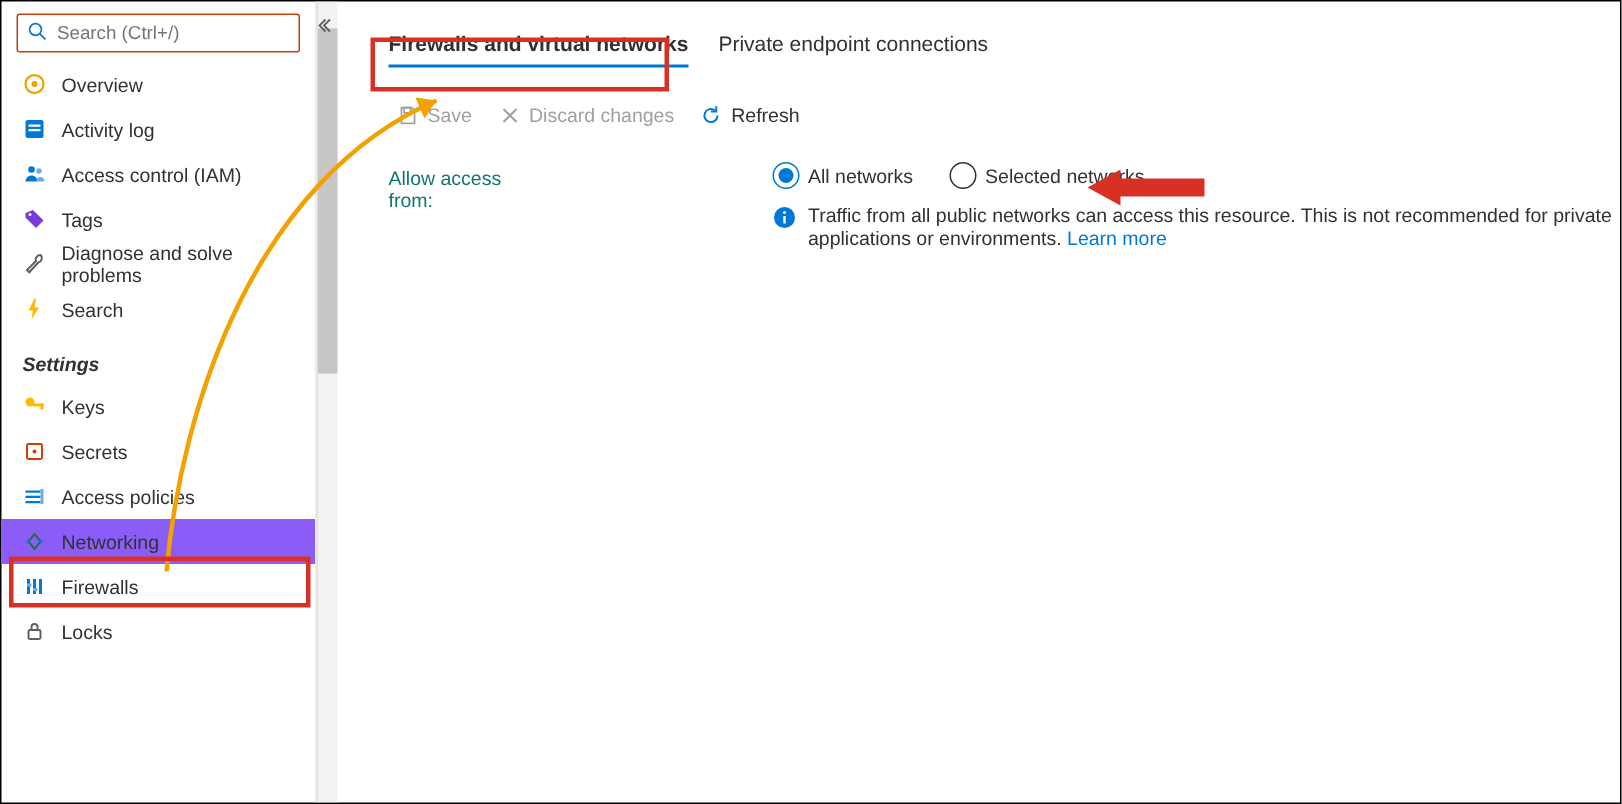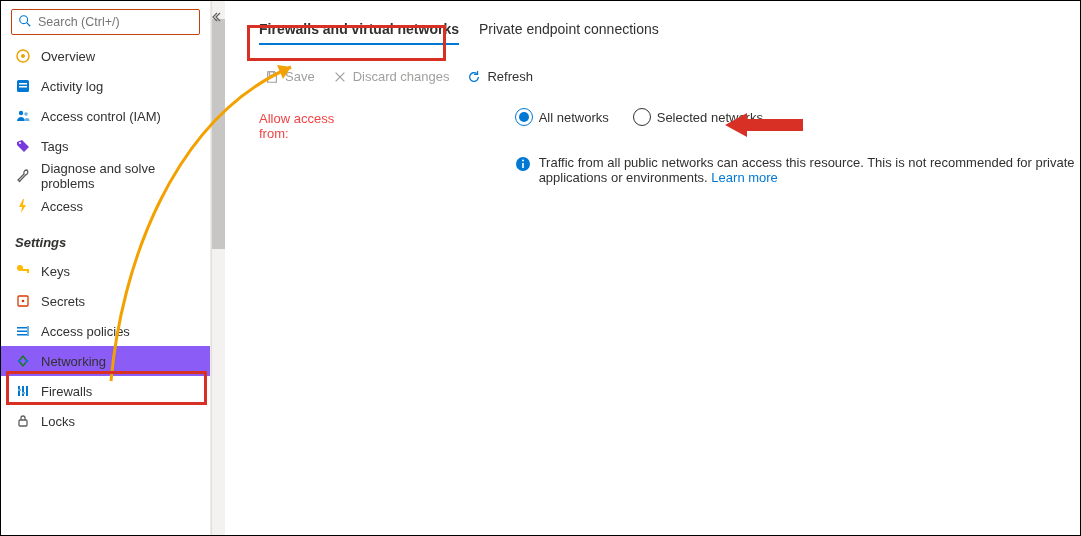--- a/index.html
+++ b/index.html
@@ -18,28 +18,28 @@
   .scroll-track { width: 14px; background: #f3f2f1; border-left: 1px solid #e1dfdd; display: flex; flex-direction: column; }
   .scroll-thumb { width: 100%; height: 230px; background: #c8c6c4; margin-top: 18px; }
   .main { flex: 1; padding: 20px 0 20px 34px; position: relative; }
   .tabs { display: flex; gap: 20px; margin-bottom: 22px; align-items: flex-start; }
   .tab { font-size: 14px; padding-bottom: 6px; cursor: pointer; color: #323130; }
   .tab.active { font-weight: 600; border-bottom: 2px solid #0078d4; }
   .toolbar { display: flex; gap: 18px; font-size: 13px; color: #a19f9d; margin-bottom: 24px; align-items: center; padding-left: 6px; margin-top: 24px; }
   .toolbar-btn { display: flex; align-items: center; gap: 6px; cursor: pointer; }
   .toolbar-btn.enabled { color: #323130; }
   .field-row { display: flex; align-items: flex-start; gap: 150px; }
-  .field-label { font-size: 13px; color: #ef4444; padding-top: 3px; }
+  .field-label { font-size: 13px; color: #0f766e; padding-top: 3px; }
   .radios { display: flex; flex-direction: column; gap: 10px; }
   .radio-line { display: flex; align-items: center; gap: 24px; }
   .radio-opt { display: flex; align-items: center; gap: 6px; font-size: 13px; cursor: pointer; }
   .radio { width: 18px; height: 18px; border: 1px solid #323130; border-radius: 50%; display: flex; align-items: center; justify-content: center; flex-shrink: 0; }
   .radio.checked { border-color: #0078d4; }
   .radio.checked::after { content: ""; width: 10px; height: 10px; background: #0078d4; border-radius: 50%; }
-  .info-row { display: flex; gap: 8px; font-size: 13px; color: #323130; max-width: 580px; margin-top: 19px; }
+  .info-row { display: flex; gap: 8px; font-size: 13px; color: #323130; max-width: 580px; }
   .info-icon { width: 16px; height: 16px; flex-shrink: 0; margin-top: 1px; }
   .learn-link { color: #0078d4; cursor: pointer; }
   .highlight-box { position: absolute; border: 3px solid #d93025; pointer-events: none; z-index: 50; }
   svg { display: block; }
 </style>
 </head>
 <body>
 
 <div class="layout">
   <aside class="sidebar">
@@ -106,21 +106,21 @@
             </svg>
           </span>
         <span>Diagnose and solve problems</span>
       </li>
       <li class="nav-item">
         <span class="nav-icon">
             <svg width="16" height="16" viewBox="0 0 16 16">
               <path d="M8 1L4 9h3l-1 6 5-8H8l1-6z" fill="#ffb900"></path>
             </svg>
           </span>
-        <span>Access</span>
+        <span>Search</span>
       </li>
     </ul>
 
     <div class="section-label">Settings</div>
 
     <ul class="nav-list">
       <li class="nav-item">
         <span class="nav-icon">
             <svg width="16" height="16" viewBox="0 0 16 16">
               <circle cx="5" cy="5" r="3" fill="#ffb900"></circle>

